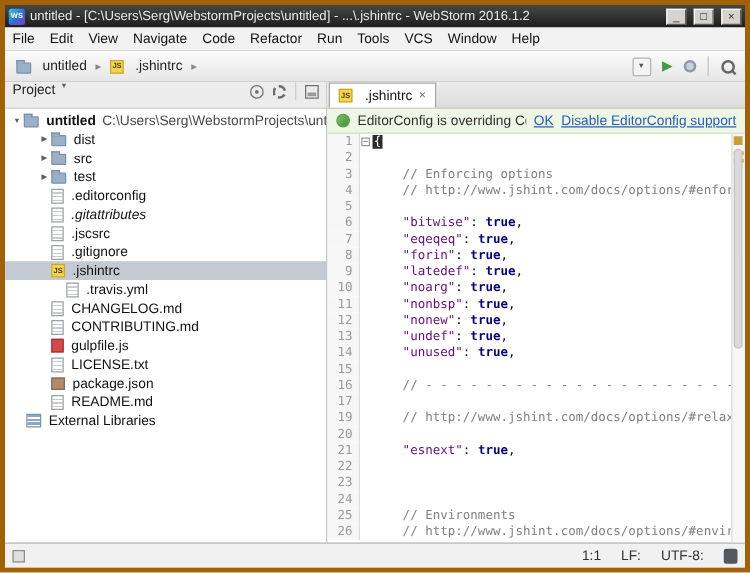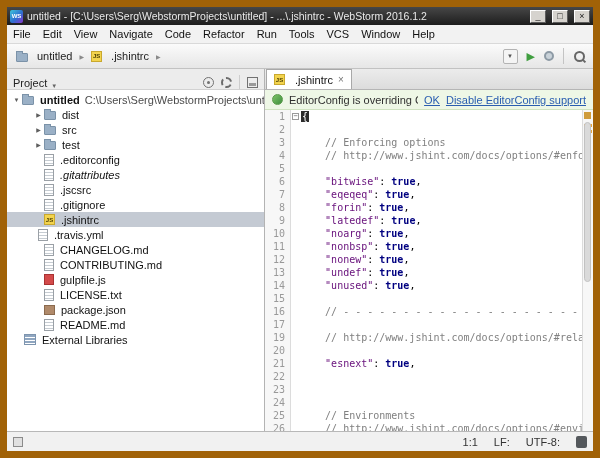--- a/index.html
+++ b/index.html
@@ -1,19 +1,19 @@
 <!DOCTYPE html>
 <html><head>
 <meta charset="utf-8">
 <style>
   * { margin:0; padding:0; box-sizing:border-box; }
   html,body { background:#c8c8c8; }
   body { font-family:"Liberation Sans","DejaVu Sans",sans-serif; }
 
-  .window { width:600px; height:458px; border:7px solid #a16207; background:#fff;
+  .window { width:600px; height:458px; border:4px solid #a16207; background:#fff;
             display:flex; flex-direction:column; overflow:hidden; }
 
   
   .titlebar { height:18px; flex:none; background:linear-gradient(#474747,#1d1d1d);
               display:flex; align-items:center; padding:0 3px; gap:4px; }
   .ws-logo { width:13px; height:13px; border-radius:2px; flex:none;
              background:linear-gradient(135deg,#3ec6da 0%,#2e6ed0 55%,#8a35cd 100%);
              color:#fff; font-size:6px; font-weight:bold;
              display:flex; align-items:center; justify-content:center; }
   .title-text { color:#e9e9e9; font-size:10.5px; white-space:nowrap; overflow:hidden; flex:1; }
@@ -44,21 +44,21 @@
   .search-icon::after { content:""; position:absolute; width:4px; height:2px; background:#666;
                         transform:rotate(45deg); right:0; bottom:1px; }
 
   
   .main { flex:1; display:flex; min-height:0; }
 
   
   .project { width:258px; flex:none; border-right:1px solid #b3b3b3; background:#fff;
              display:flex; flex-direction:column; min-height:0; }
   .project-header { height:21px; flex:none; background:#ececec; border-bottom:1px solid #d2d2d2;
-                    display:flex; align-items:flex-end; font-size:11px; color:#222; padding:0 6px; gap:4px; }
+                    display:flex; align-items:flex-start; font-size:11px; color:#222; padding:0 6px; gap:4px; }
   .ph-caret { font-size:6px; color:#666; }
   .ph-icons { margin-left:auto; display:flex; align-items:center; gap:7px; }
   .locate-icon { width:11px; height:11px; border:1px solid #717171; border-radius:50%; position:relative; }
   .locate-icon::after { content:""; position:absolute; top:3px; left:3px; width:3px; height:3px;
                         background:#717171; border-radius:50%; }
   .gear-icon { width:11px; height:11px; border:2px dashed #6c6c6c; border-radius:50%; }
   .ph-sep { width:1px; height:14px; background:#cdcdcd; }
   .hide-icon { width:11px; height:11px; border:1px solid #717171; position:relative; }
   .hide-icon::after { content:""; position:absolute; left:1px; right:1px; bottom:1px; height:3px; background:#9a9a9a; }
 
@@ -232,21 +232,21 @@
             <div class="tree-row" style="padding-left: 26px;">
               <span class="tree-chevron"></span>
               <span class="ic ic-file"></span>
               <span class="tree-label">.gitignore</span>
             </div>
             <div class="tree-row selected" style="padding-left: 26px;">
               <span class="tree-chevron"></span>
               <span class="ic ic-js">JS</span>
               <span class="tree-label">.jshintrc</span>
             </div>
-            <div class="tree-row" style="padding-left: 20px;">
+            <div class="tree-row" style="padding-left: 38px;">
               <span class="tree-chevron"></span>
               <span class="ic ic-yml"></span>
               <span class="tree-label">.travis.yml</span>
             </div>
             <div class="tree-row" style="padding-left: 26px;">
               <span class="tree-chevron"></span>
               <span class="ic ic-md"></span>
               <span class="tree-label">CHANGELOG.md</span>
             </div>
             <div class="tree-row" style="padding-left: 26px;">

